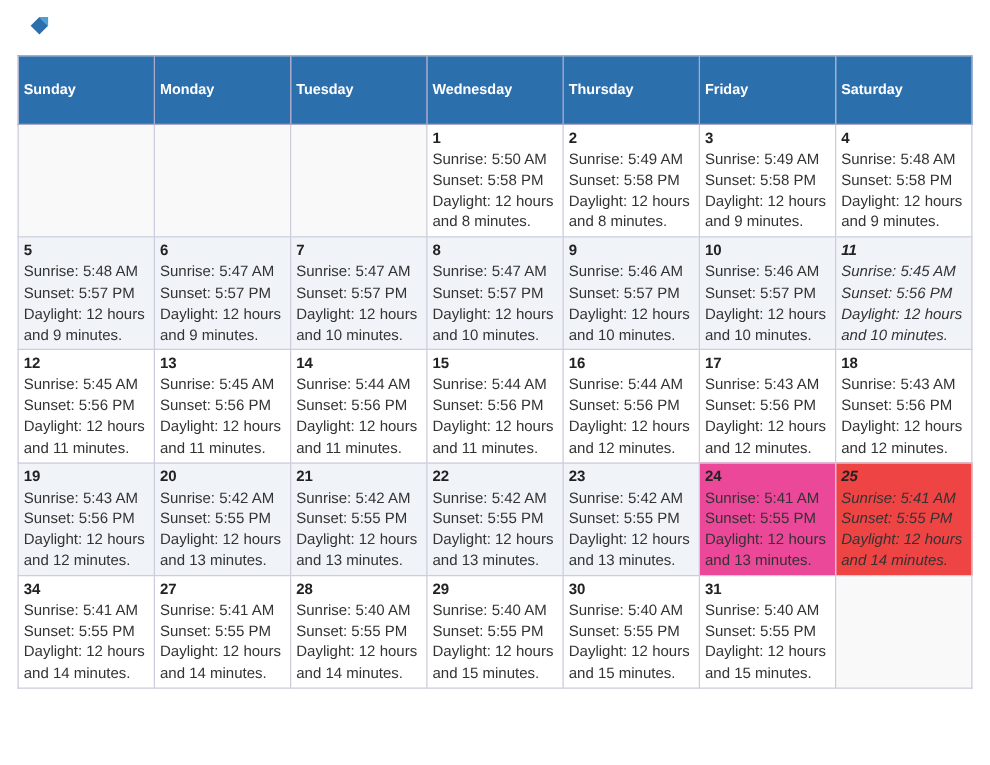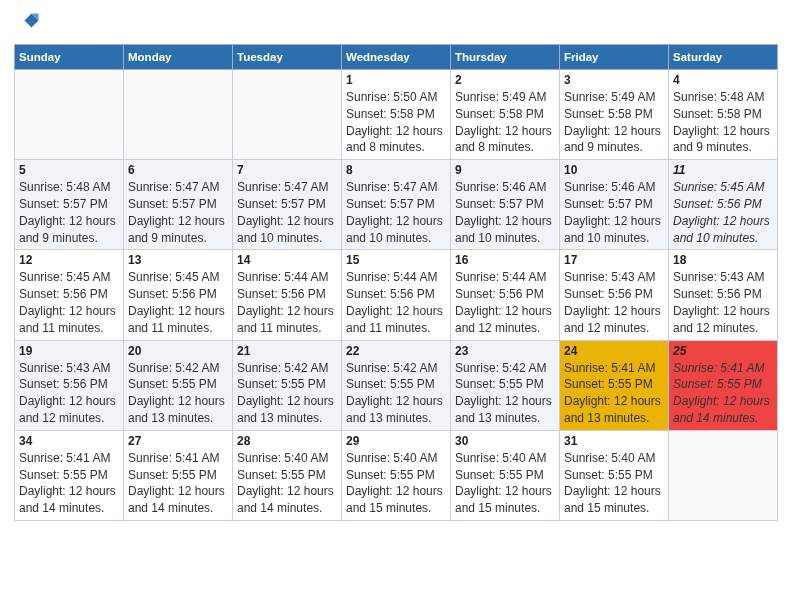--- a/index.html
+++ b/index.html
@@ -55,21 +55,21 @@
     .calendar-table {
       width: 100%;
       border-collapse: collapse;
       table-layout: fixed;
     }
     .calendar-table th {
       background: #2c6fad;
       color: #fff;
       font-size: 11.5px;
       font-weight: bold;
-      padding: 6px 4px;
+      padding: 21px 4px;
       text-align: left;
       border: 1px solid #aac;
     }
     .calendar-table td {
       border: 1px solid #ccd;
       vertical-align: top;
       padding: 3px 4px;
       font-size: 9.5px;
       color: #222;
       height: 78px;
@@ -223,21 +223,21 @@
             <div class="day-info">Sunrise: 5:42 AM<br>Sunset: 5:55 PM<br>Daylight: 12 hours and 13 minutes.</div>
           </td>
           <td style="background: rgb(240, 244, 248); margin-left: 40px;">
             <span class="day-num">22</span>
             <div class="day-info">Sunrise: 5:42 AM<br>Sunset: 5:55 PM<br>Daylight: 12 hours and 13 minutes.</div>
           </td>
           <td style="background: rgb(240, 244, 248);">
             <span class="day-num">23</span>
             <div class="day-info">Sunrise: 5:42 AM<br>Sunset: 5:55 PM<br>Daylight: 12 hours and 13 minutes.</div>
           </td>
-          <td style="background: #eab308;">
+          <td style="background: #ec4899;">
             <span class="day-num">24</span>
             <div class="day-info">Sunrise: 5:41 AM<br>Sunset: 5:55 PM<br>Daylight: 12 hours and 13 minutes.</div>
           </td>
           <td style="background: #ef4444; font-style: italic;">
             <span class="day-num">25</span>
             <div class="day-info">Sunrise: 5:41 AM<br>Sunset: 5:55 PM<br>Daylight: 12 hours and 14 minutes.</div>
           </td>
         </tr>
         <tr>
           <td>

